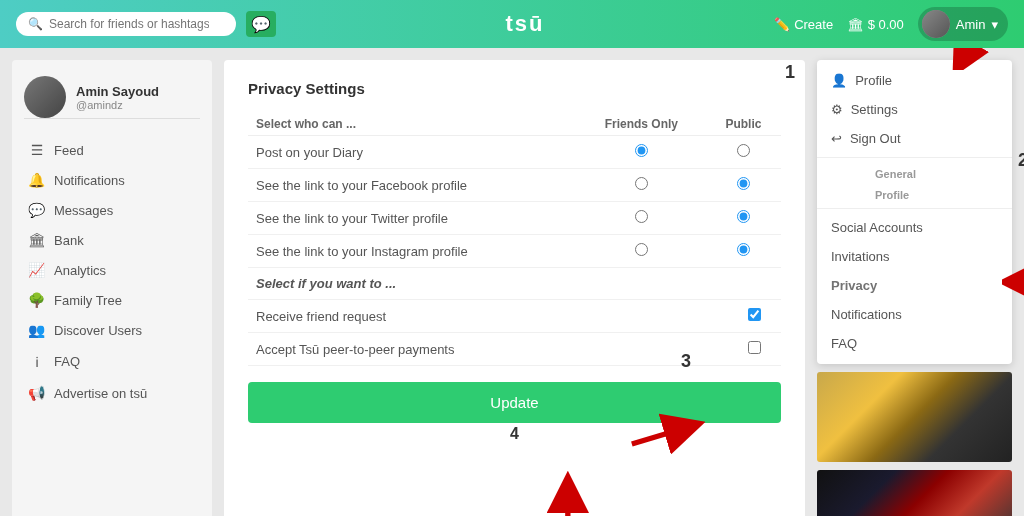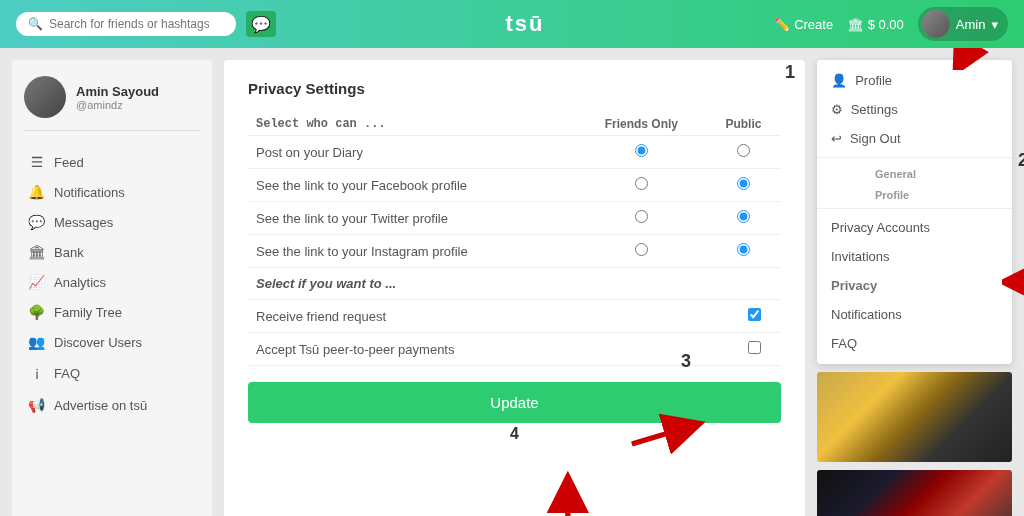--- a/index.html
+++ b/index.html
@@ -112,21 +112,20 @@
       flex-shrink: 0;
       background: #f5f5f5;
       border-radius: 4px;
       padding: 16px 12px;
     }
     .sidebar-profile {
       display: flex;
       align-items: center;
       gap: 10px;
       margin-bottom: 16px;
-      padding-bottom: 12px;
       border-bottom: 1px solid #ddd;
     }
     .sidebar-avatar {
       width: 42px;
       height: 42px;
       border-radius: 50%;
       background: #888;
     }
     .sidebar-name { font-weight: bold; font-size: 13px; color: #333; }
     .sidebar-username { font-size: 11px; color: #888; }
@@ -158,21 +157,21 @@
       margin-bottom: 16px;
     }
     .privacy-table { width: 100%; border-collapse: collapse; }
     .privacy-table th {
       text-align: center;
       font-size: 12px;
       color: #666;
       padding: 4px 8px;
       border-bottom: 1px solid #eee;
     }
-    .privacy-table th:first-child { text-align: left; font-family: Liberation Mono, monospace; }
+    .privacy-table th:first-child { text-align: left; }
     .privacy-table td {
       padding: 8px 8px;
       font-size: 13px;
       color: #555;
       border-bottom: 1px solid #f0f0f0;
     }
     .privacy-table td:nth-child(2), .privacy-table td:nth-child(3) {
       text-align: center;
     }
     .section-label {
@@ -452,21 +451,21 @@
       </div>
       <div class="dropdown-item">
         <span>↩</span>
         <span>Sign Out</span>
       </div>
       <div class="dropdown-divider"></div>
       <div class="dropdown-section-title">General</div>
       <div class="dropdown-section-title">Profile</div>
       <div class="dropdown-divider"></div>
       <div class="dropdown-item">
-        <span>Privacy Accounts</span>
+        <span>Social Accounts</span>
       </div>
       <div class="dropdown-item">
         <span>Invitations</span>
       </div>
 
       <div class="dropdown-item active" style="position:relative;">
         <span style="color:#737373;font-weight:bold;">Privacy</span>
         <svg style="position:absolute;right:-60px;top:-4px;width:70px;height:30px;pointer-events:none;" viewBox="0 0 70 30">
           <defs>
             <marker id="ah2" markerWidth="8" markerHeight="8" refX="4" refY="4" orient="auto">

